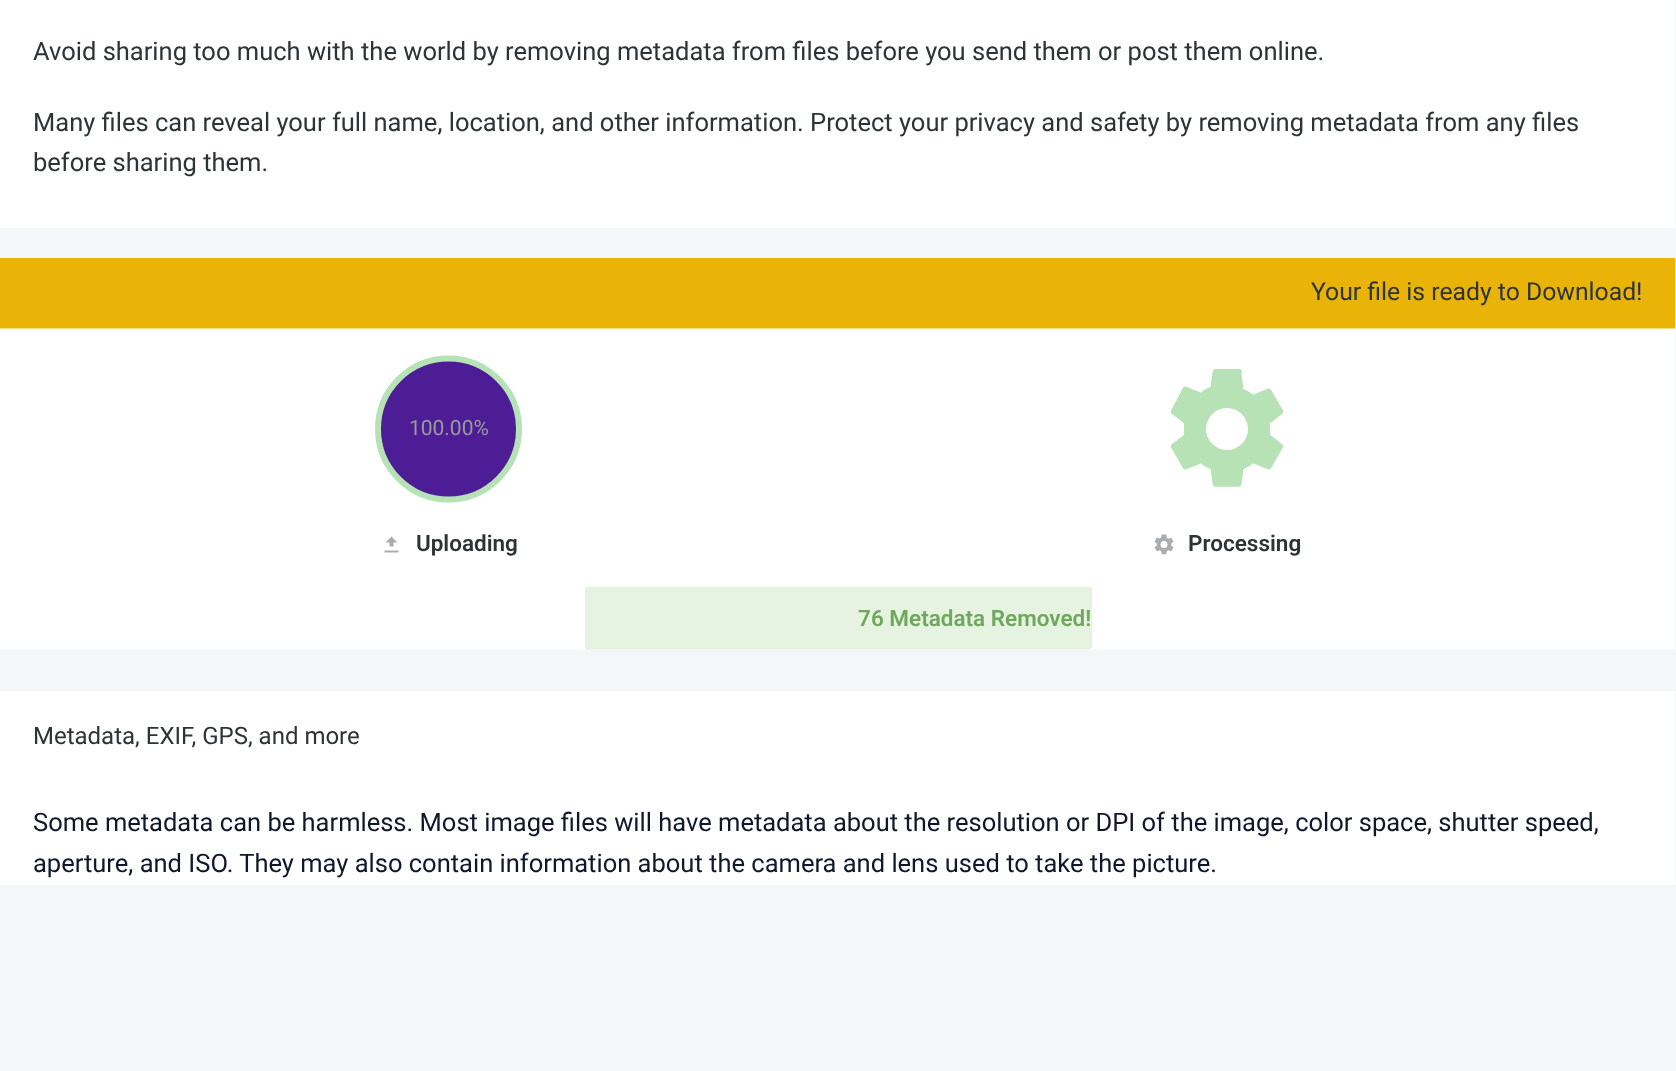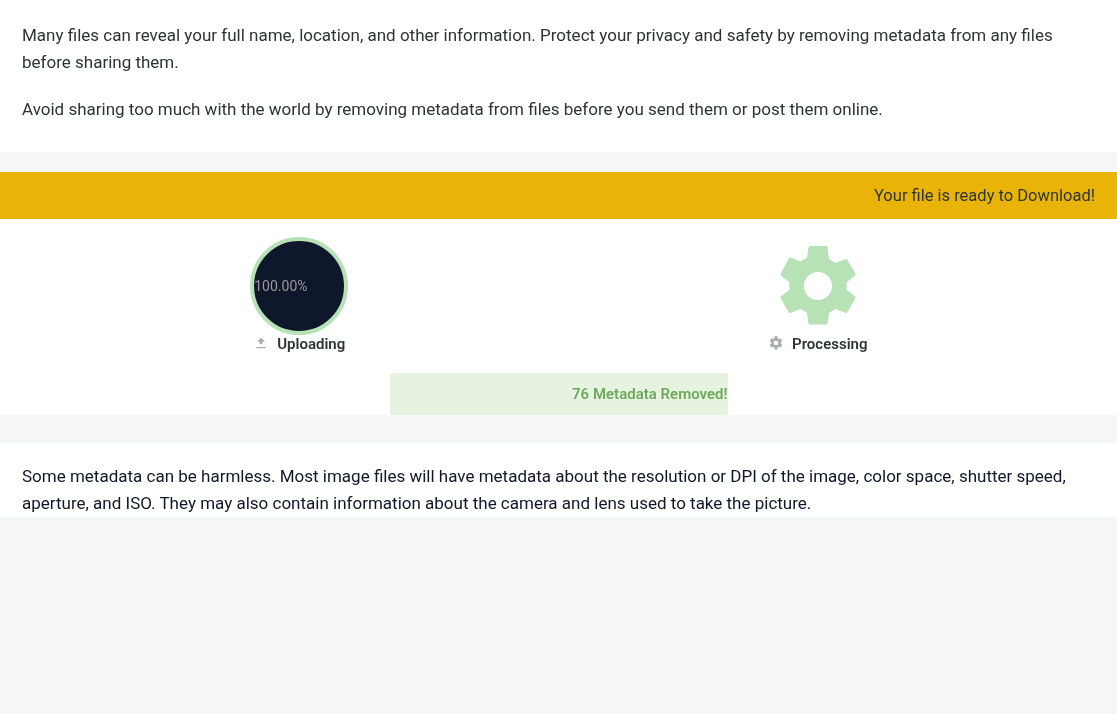--- a/index.html
+++ b/index.html
@@ -49,45 +49,46 @@
     align-items: center;
     flex: 1;
   }
   .circle-progress {
     width: 98px;
     height: 98px;
     border-radius: 50%;
     border: 4px solid #b6e2b6;
     display: flex;
     align-items: center;
-    justify-content: flex-start;
+    justify-content: center;
     font-size: 14px;
     color: #9a9a9a;
-    background: #0f172a;
+    background: #4c1d95;
   }
   .gear-wrap {
     width: 98px;
     height: 98px;
     display: flex;
     align-items: center;
     justify-content: center;
   }
   .download-circle {
     width: 96px;
     height: 96px;
     border-radius: 50%;
     background: #b6e2b6;
     display: flex;
     align-items: center;
     justify-content: center;
   }
   .step-label-row {
     display: flex;
-    align-items: flex-start;
+    align-items: flex-end;
     gap: 8px;
+    margin-top: 18px;
     font-size: 15px;
     font-weight: 600;
     color: #2d3436;
   }
   .small-icon { color: #a9adb1; display: inline-flex; }
   .removed-badge {
     margin: 8px auto 28px auto;
     width: 338px;
     background: #e6f3e1;
     color: #6fa85c;
@@ -110,22 +111,22 @@
   .meta-panel p.body {
     font-size: 17px;
     line-height: 1.6;
     color: #0f172a;
   }
 </style>
 </head>
 <body>
 
 <div class="panel intro-panel">
+  <p>Avoid sharing too much with the world by removing metadata from files before you send them or post them online.</p>
   <p>Many files can reveal your full name, location, and other information. Protect your privacy and safety by removing metadata from any files before sharing them.</p>
-  <p>Avoid sharing too much with the world by removing metadata from files before you send them or post them online.</p>
 </div>
 
 <div class="process-section">
   <div class="status-bar">
     <span>Your file is ready to Download!</span>
   </div>
 
   <div class="steps-row">
 
     <div class="step">
@@ -158,14 +159,15 @@
       </div>
     </div>
 
 
   </div>
 
   <div class="removed-badge">76 Metadata Removed!</div>
 </div>
 
 <div class="meta-panel">
+  <div class="subhead">Metadata, EXIF, GPS, and more</div>
   <p class="body">Some metadata can be harmless. Most image files will have metadata about the resolution or DPI of the image, color space, shutter speed, aperture, and ISO. They may also contain information about the camera and lens used to take the picture.</p>
 </div>
 
 </body></html>

